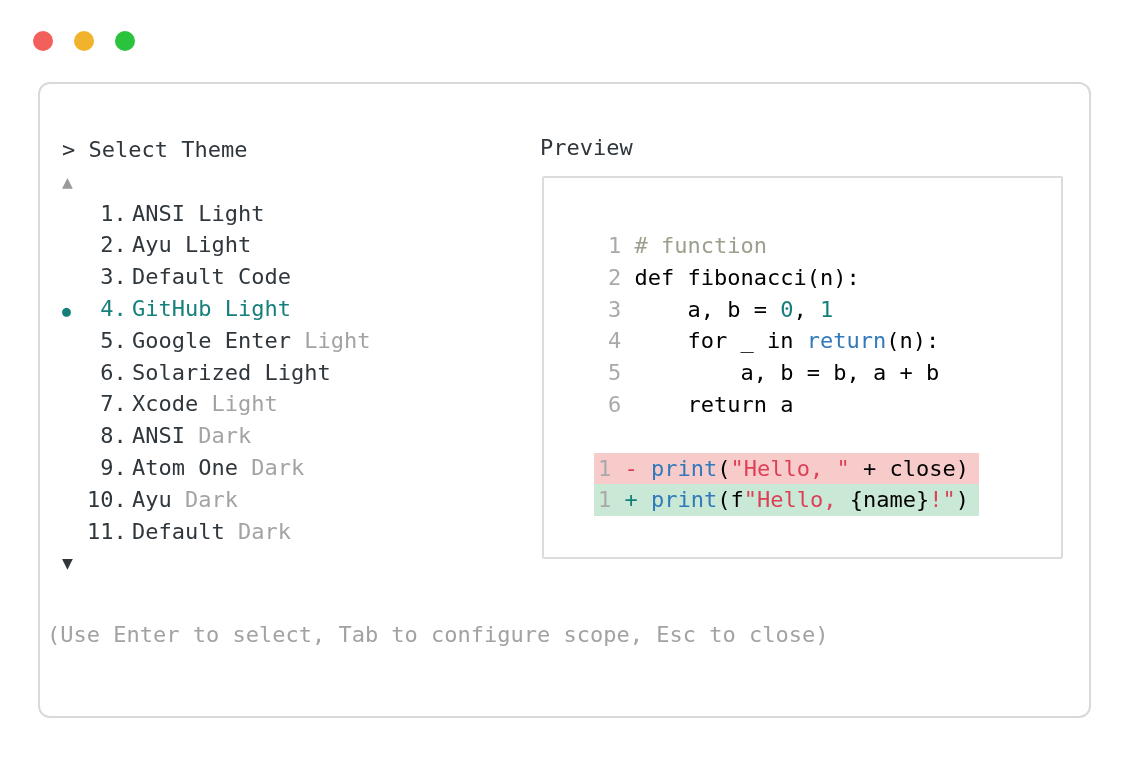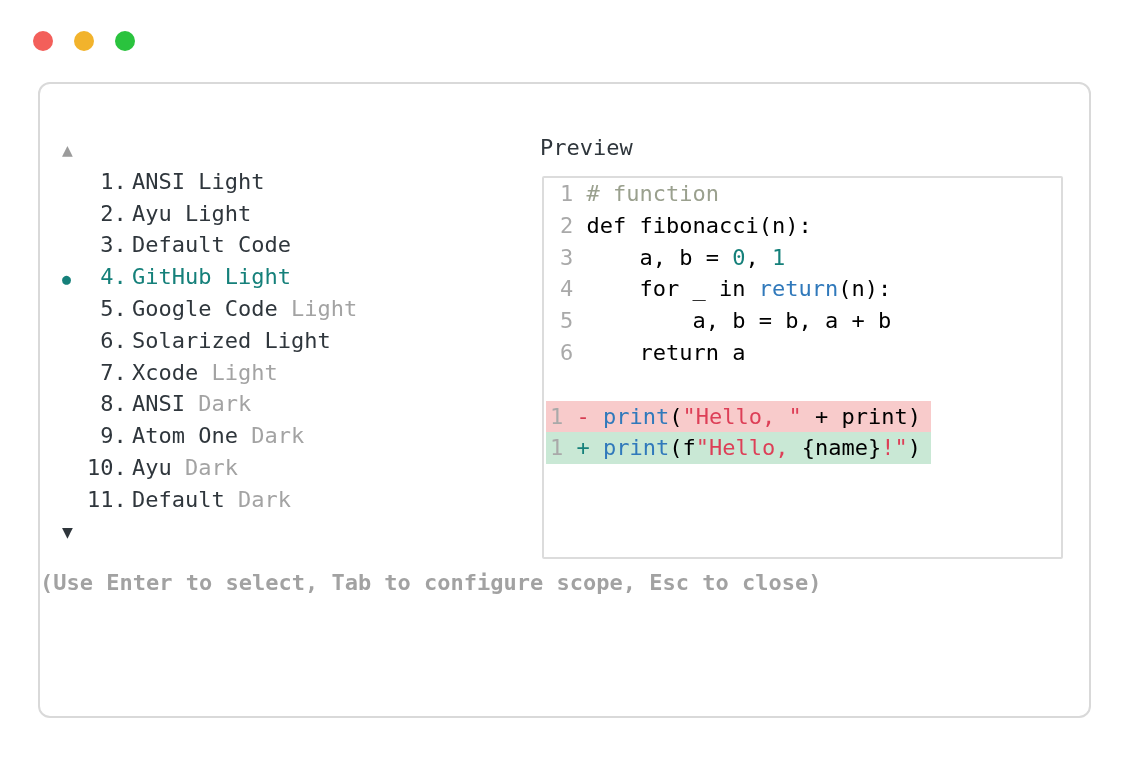--- a/index.html
+++ b/index.html
@@ -26,27 +26,27 @@
   .scroll-ind.up{color:#9b9b9b;}
   .scroll-ind.down{color:#2f363c;}
 
   .row{padding-left:22px;cursor:default;}
   .row .marker{display:inline-block;width:25px;font-size:15px;color:#15807a;}
   .row .num{display:inline-block;width:45px;white-space:pre;color:#2f363c;}
   .row .name{color:#2f363c;text-align:center;}
   .row .dimpart{color:#a3a3a3;margin-top:7px;}
   .row.selected .num,.row.selected .name{color:#15807a;}
 
-  .footer-line{color:#a2a2a2;margin-top:20px;font-weight:bold;}
+  .footer-line{padding-left:7px;color:#a2a2a2;margin-top:40px;}
 
   
   .preview-label{position:absolute;left:500px;top:48px;}
   .preview-box{position:absolute;left:502px;top:92px;width:521px;height:383px;
                border:2px solid #dcdcdc;border-radius:2px;background:#ffffff;overflow:hidden;}
-  .code{}
+  .code{padding-top:52px;margin-left:48px;}
   .code-line{height:31.8px;line-height:31.8px;font-size:22px;white-space:pre;padding-left:16px;}
   .code-line.hl{padding-left:2px;}
   .hl-inner{display:inline-block;height:100%;padding:0 10px 0 4px;}
   .hl-inner.del{background:#f8cbcb;}
   .hl-inner.add{background:#c9e8d5;}
   .lnum{color:#a9a9a9;}
   .tok-plain{color:#000000;}
   .tok-comment{color:#9aa08e;}
   .tok-func{color:#000000;}
   .tok-numlit{color:#15807a;}
@@ -59,27 +59,28 @@
 <body>
 
 <div class="traffic">
   <span class="dot red"></span>
   <span class="dot yellow"></span>
   <span class="dot green"></span>
 </div>
 
 <div class="panel">
   <div class="left-col">
+    <div class="line prompt-line">&gt; Select Theme</div>
     <div class="line scroll-ind up">▲</div>
     <div id="theme-list">
         <div class="line row"><span class="marker"></span><span class="num"> 1. </span><span class="name">ANSI Light</span></div>
         <div class="line row"><span class="marker"></span><span class="num"> 2. </span><span class="name">Ayu Light</span></div>
         <div class="line row"><span class="marker"></span><span class="num"> 3. </span><span class="name">Default Code</span></div>
         <div class="line row selected"><span class="marker">●</span><span class="num"> 4. </span><span class="name">GitHub Light</span></div>
-        <div class="line row"><span class="marker"></span><span class="num"> 5. </span><span class="name">Google Code</span><span class="dimpart"> Light</span></div>
+        <div class="line row"><span class="marker"></span><span class="num"> 5. </span><span class="name">Google Enter</span><span class="dimpart"> Light</span></div>
         <div class="line row"><span class="marker"></span><span class="num"> 6. </span><span class="name">Solarized Light</span></div>
         <div class="line row"><span class="marker"></span><span class="num"> 7. </span><span class="name">Xcode</span><span class="dimpart"> Light</span></div>
         <div class="line row"><span class="marker"></span><span class="num"> 8. </span><span class="name">ANSI</span><span class="dimpart"> Dark</span></div>
         <div class="line row"><span class="marker"></span><span class="num"> 9. </span><span class="name">Atom One</span><span class="dimpart"> Dark</span></div>
         <div class="line row"><span class="marker"></span><span class="num">10. </span><span class="name">Ayu</span><span class="dimpart"> Dark</span></div>
         <div class="line row"><span class="marker"></span><span class="num">11. </span><span class="name">Default</span><span class="dimpart"> Dark</span></div>
       </div>
     <div class="line scroll-ind down">▼</div>
     <div class="line footer-line">(Use Enter to select, Tab to configure scope, Esc to close)</div>
   </div>
@@ -87,17 +88,17 @@
   <div class="line preview-label">Preview</div>
   <div class="preview-box">
     <div class="code" id="code-preview">
         <div class="code-line"><span class="lnum">1 </span><span class="tok-comment"># function</span></div>
         <div class="code-line"><span class="lnum">2 </span><span class="tok-plain">def </span><span class="tok-func">fibonacci</span><span class="tok-plain">(n):</span></div>
         <div class="code-line"><span class="lnum">3 </span><span class="tok-plain">    a, b = </span><span class="tok-numlit">0</span><span class="tok-plain">, </span><span class="tok-numlit">1</span></div>
         <div class="code-line"><span class="lnum">4 </span><span class="tok-plain">    for _ in </span><span class="tok-builtin">return</span><span class="tok-plain">(n):</span></div>
         <div class="code-line"><span class="lnum">5 </span><span class="tok-plain">        a, b = b, a + b</span></div>
         <div class="code-line"><span class="lnum">6 </span><span class="tok-plain">    return a</span></div>
         <div class="code-line"></div>
-        <div class="code-line hl"><span class="hl-inner del"><span class="lnum">1 </span><span class="tok-delsign">- </span><span class="tok-builtin">print</span><span class="tok-plain">(</span><span class="tok-string">"Hello, "</span><span class="tok-plain"> + print)</span></span></div>
+        <div class="code-line hl"><span class="hl-inner del"><span class="lnum">1 </span><span class="tok-delsign">- </span><span class="tok-builtin">print</span><span class="tok-plain">(</span><span class="tok-string">"Hello, "</span><span class="tok-plain"> + close)</span></span></div>
         <div class="code-line hl"><span class="hl-inner add"><span class="lnum">1 </span><span class="tok-addsign">+ </span><span class="tok-builtin">print</span><span class="tok-plain">(f</span><span class="tok-string">"Hello, </span><span class="tok-plain">{name}</span><span class="tok-string">!"</span><span class="tok-plain">)</span></span></div>
       </div>
   </div>
 </div>
 
 </body></html>

